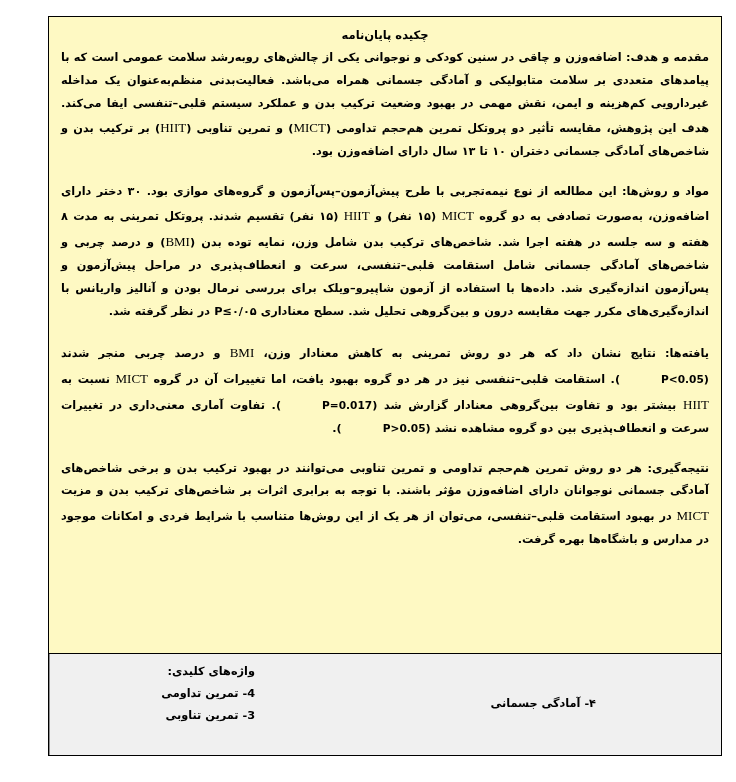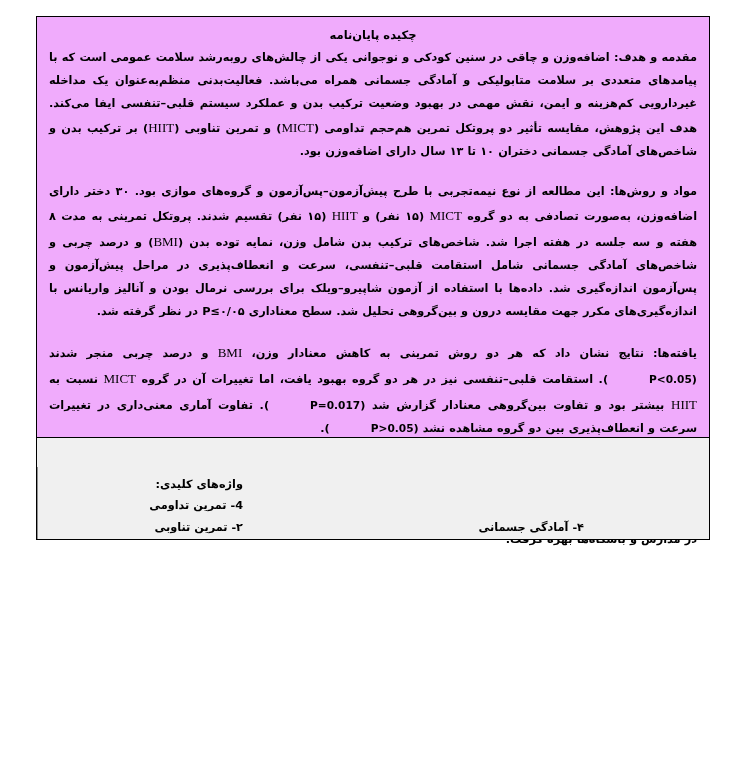--- a/index.html
+++ b/index.html
@@ -19,27 +19,27 @@
   .page {
     position: relative;
     width: 736px;
     height: 782px;
     background: #ffffff;
   }
 
   
   .abstract-box {
     position: absolute;
-    left: 36px;
+    left: 48px;
     top: 16px;
     width: 674px;          
-    height: 524px;         
+    height: 740px;         
     box-sizing: border-box;
     border: 1.4px solid #000000;
-    background: #f0abfc;
+    background: #fef9c3;
     display: flex;
     flex-direction: column;
   }
 
   .abstract-body {
     flex: 0 0 auto;
     padding: 9px 12px 0 12px;
     box-sizing: border-box;
     direction: rtl;
     text-align: justify;
@@ -90,39 +90,38 @@
     position: absolute;
     left: 0;
     right: 0;
     bottom: 0;
     height: 102px;
     background: #f0f0f0;
     border-top: 1.4px solid #000000;
     display: flex;
     flex-direction: row-reverse;
     box-sizing: border-box;
-    align-items: flex-end;
   }
 
   .kw-col {
     box-sizing: border-box;
     padding: 7px 11px 0 11px;
     direction: rtl;
     text-align: right;
   }
 
   .kw-col-right {
     width: 217px;           
     border-left: 1.2px solid #8f8f8f;
   }
 
   .kw-col-left {
     flex: 1 1 auto;
     padding-right: 20px;
-    padding-top: 25px;
+    padding-top: 39px;
   }
 
   .kw-line {
     font-size: 11.3px;
     font-weight: bold;
     line-height: 1.93;
     white-space: nowrap;
   }
 
   .kw-col-left .kw-line {
@@ -149,21 +148,21 @@
 
       <p class="para">نتیجه‌گیری:  هر دو روش تمرین هم‌حجم تداومی و تمرین تناوبی می‌توانند در بهبود ترکیب بدن و برخی شاخص‌های آمادگی جسمانی نوجوانان دارای اضافه‌وزن مؤثر باشند. با توجه به برابری اثرات بر شاخص‌های ترکیب بدن و مزیت <span class="lat">MICT</span> در بهبود استقامت قلبی–تنفسی، می‌توان از هر یک از این روش‌ها متناسب با شرایط فردی و امکانات موجود در مدارس و باشگاه‌ها بهره گرفت.</p>
 
     </div>
 
     <div class="keywords-block">
 
       <div class="kw-col kw-col-right">
         <div class="kw-line">واژه‌های کلیدی:</div>
         <div class="kw-line">4- تمرین تداومی</div>
-        <div class="kw-line">۲- تمرین تناوبی</div>
+        <div class="kw-line">3- تمرین تناوبی</div>
       </div>
 
       <div class="kw-col kw-col-left">
         <div class="kw-line">۴- آمادگی جسمانی</div>
       </div>
 
     </div>
 
   </div>
 

